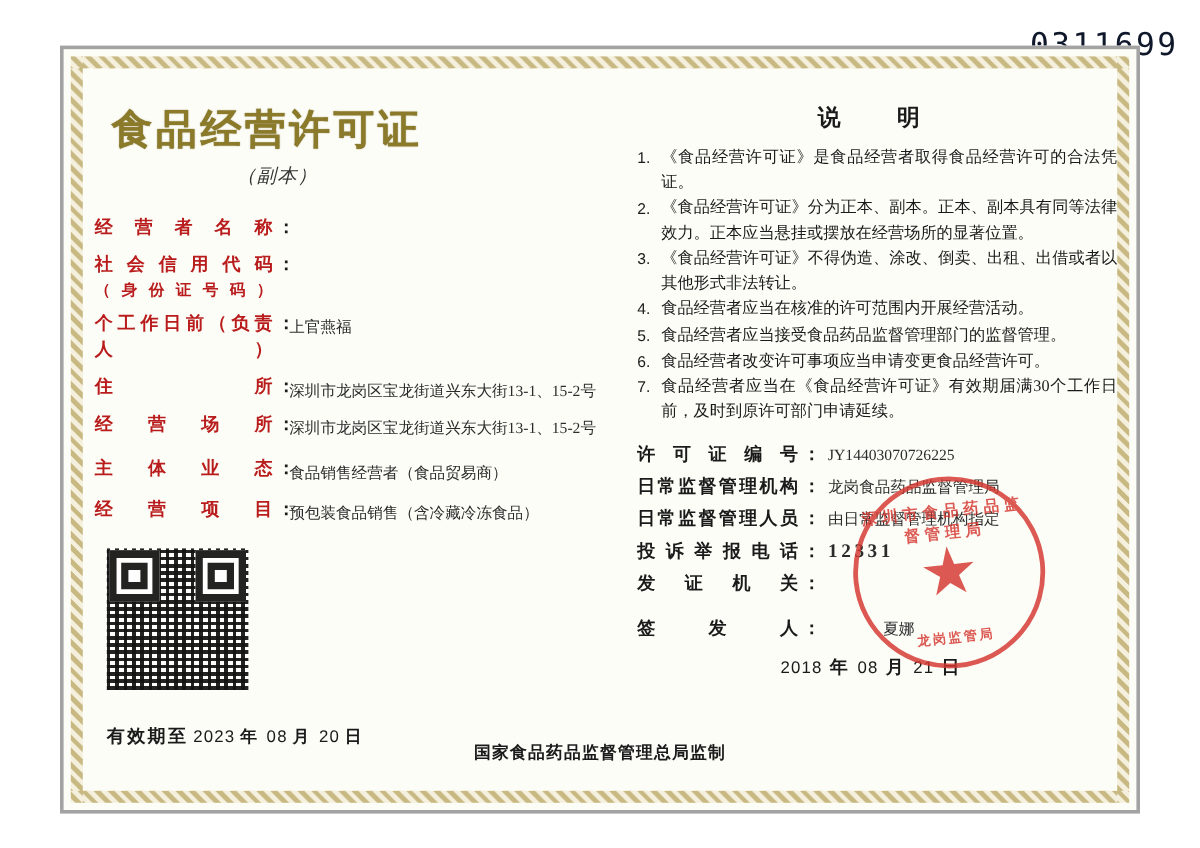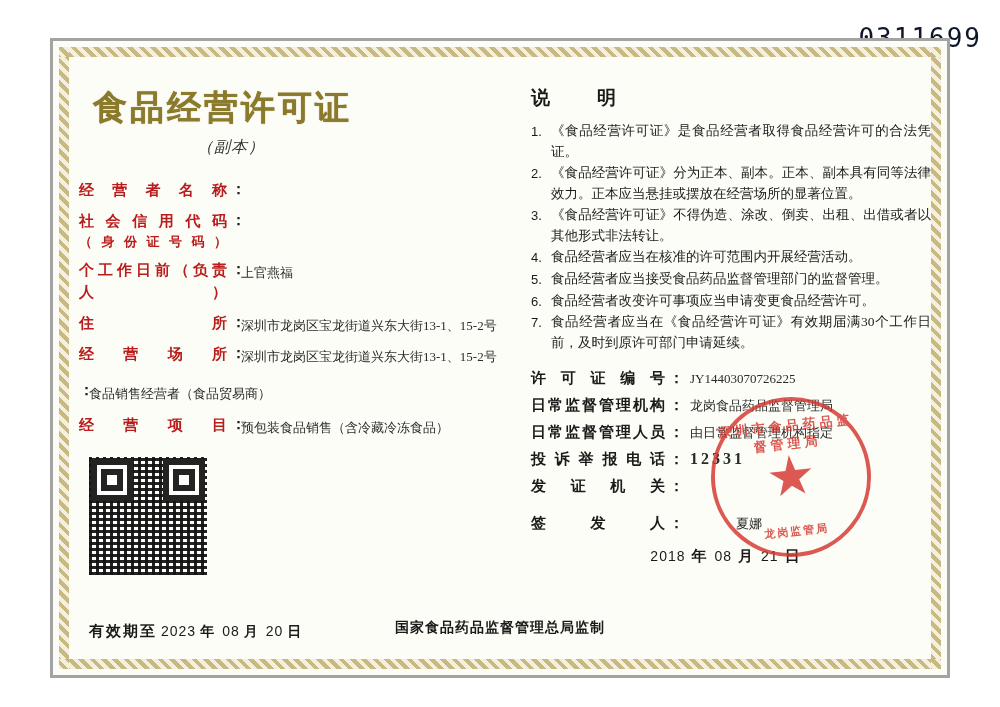--- a/index.html
+++ b/index.html
@@ -176,21 +176,21 @@
     background: #fff;
     box-shadow: inset 0 0 0 4px #fff, inset 0 0 0 10px #111;
   }
   .qr::before { left: 2px; top: 2px; }
   .qr::after  { right: 2px; top: 2px; }
 
   
   .validity {
     position: absolute;
     left: 10px;
-    bottom: 12px;
+    bottom: 30px;
     display: flex;
     align-items: baseline;
     font-size: 15px;
     font-weight: bold;
     letter-spacing: 2px;
   }
   .validity .v-num {
     font-family: "Liberation Sans", sans-serif;
     font-weight: normal;
     font-size: 14px;
@@ -201,20 +201,21 @@
     font-size: 14px;
     font-weight: bold;
     margin-right: 2px;
   }
 
   
   .notice-title {
     font-size: 19px;
     font-weight: bold;
     letter-spacing: 14px;
+    text-align: center;
     margin: 22px 0 10px 0;
   }
   .notice-list {
     margin: 0;
     padding: 0;
     list-style: none;
   }
   .notice-list li {
     font-size: 13.5px;
     line-height: 1.52;
@@ -390,20 +391,21 @@
           <div class="fvalue">深圳市龙岗区宝龙街道兴东大街13-1、15-2号</div>
         </div>
 
         <div class="frow">
           <div class="flabel">经 营 场 所</div>
           <div class="fcolon">：</div>
           <div class="fvalue">深圳市龙岗区宝龙街道兴东大街13-1、15-2号</div>
         </div>
 
         <div class="frow" style="margin-top:14px;">
+          <div class="flabel">主 体 业 态</div>
           <div class="fcolon">：</div>
           <div class="fvalue">食品销售经营者（食品贸易商）</div>
         </div>
 
         <div class="frow" style="margin-top:12px;">
           <div class="flabel">经 营 项 目</div>
           <div class="fcolon">：</div>
           <div class="fvalue">预包装食品销售（含冷藏冷冻食品）</div>
         </div>
 

